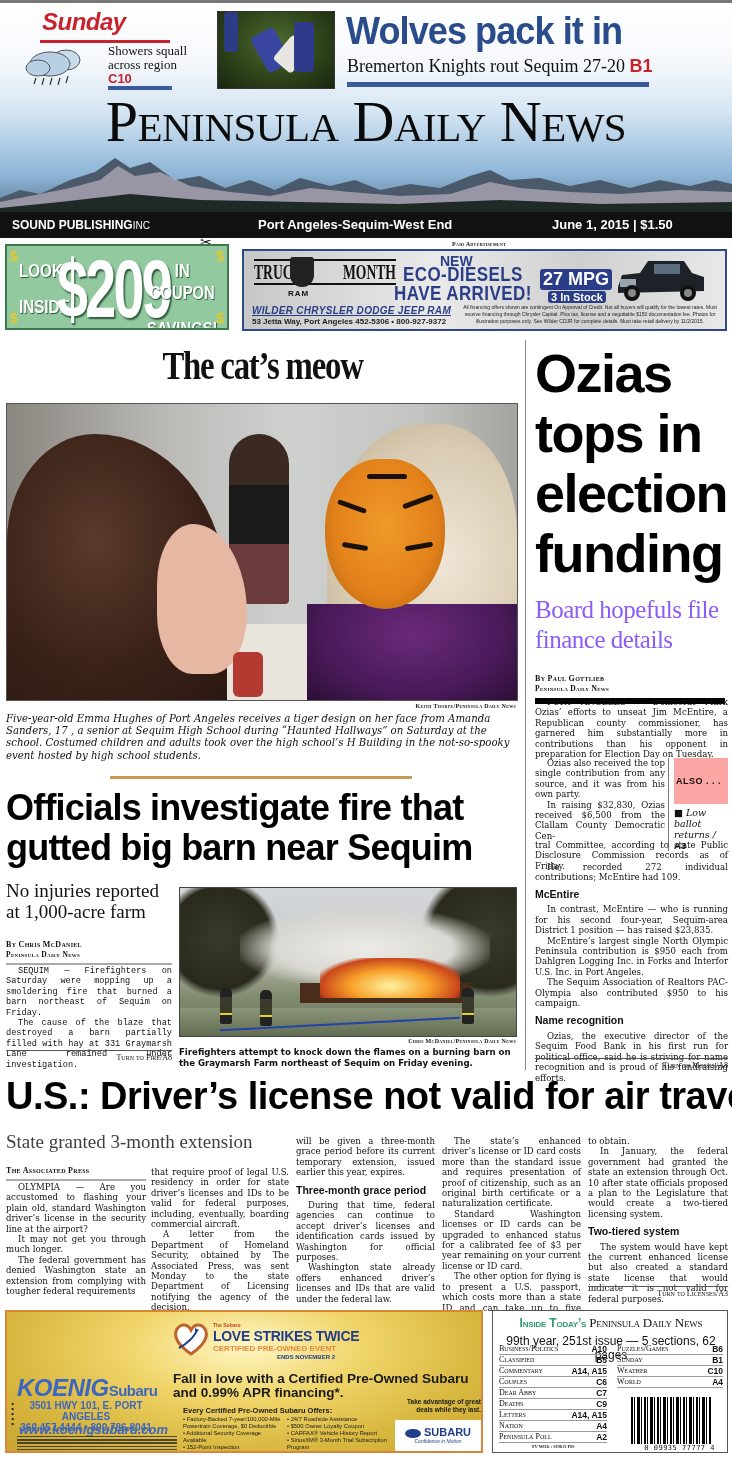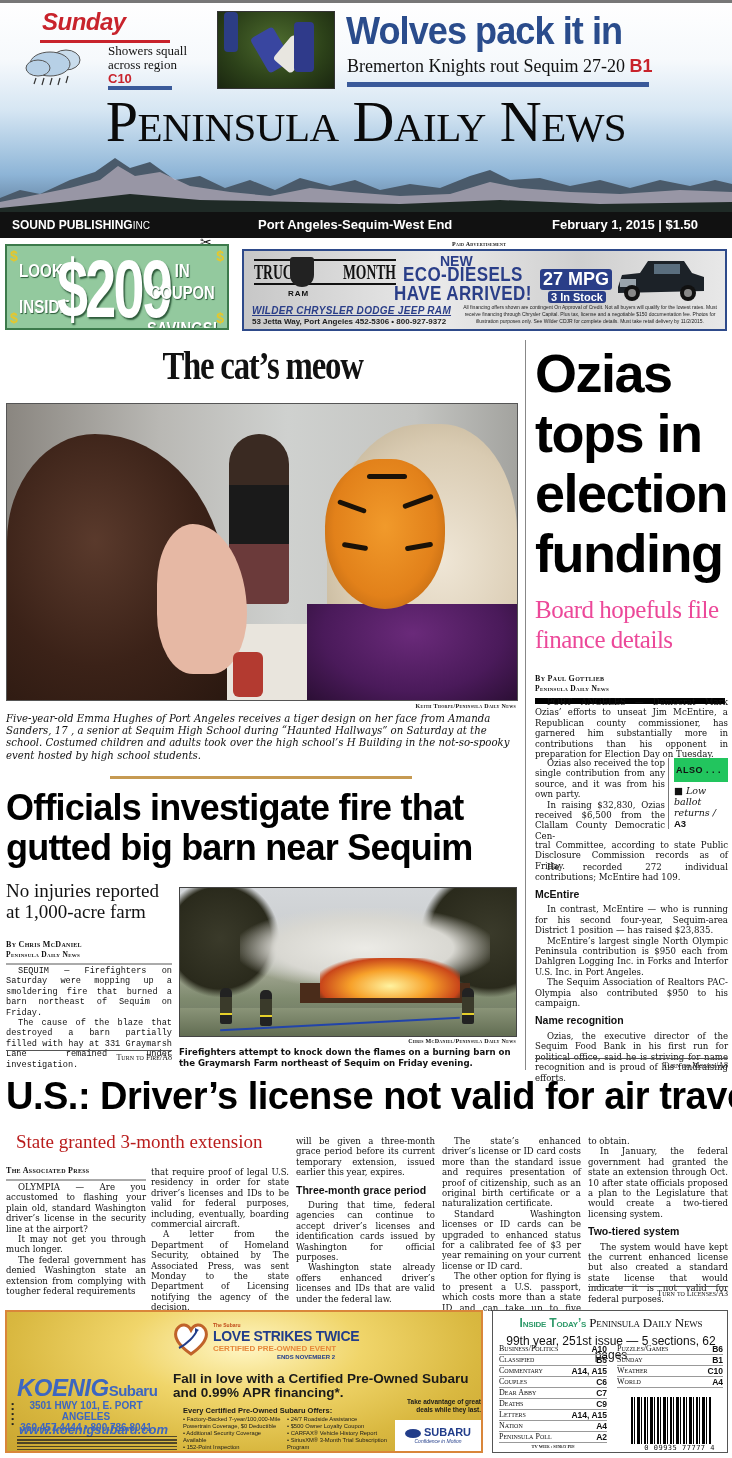--- a/index.html
+++ b/index.html
@@ -92,35 +92,35 @@
   .fire-photo .barn { position:absolute; left: 120px; top: 95px; width: 170px; height: 20px; background: #4a2c1a; }
   .fire-photo .ff { position:absolute; width: 12px; height: 36px; background: linear-gradient(#222 0 25%, #3a3a2a 25% 70%, #e6d02a 70% 75%, #222 75%); border-radius: 5px 5px 2px 2px; }
   .fire-photo .ground { position:absolute; left: 0; top: 120px; width: 338px; height: 30px; background: linear-gradient(#8a9478, #5f6a50); }
   .fire-photo .hose { position:absolute; left: 40px; top: 135px; width: 240px; height: 2px; background: #2244aa; transform: rotate(-3deg); }
   .fire-credit { left: 300px; top: 1038px; width: 216px; }
   .fire-caption { left: 179px; top: 1047px; width: 340px; font-family: "DejaVu Sans", sans-serif; font-weight: bold; font-size: 8.6px; line-height: 11px; color: #111; }
 
   
   .col-divider { left: 525px; top: 340px; width: 1px; height: 730px; background: #888; }
   .ozias-head { left: 535px; top: 343px; width: 195px; font-family: "Liberation Sans", sans-serif; font-weight: 900; font-size: 54px; line-height: 60px; letter-spacing: -1.5px; color: #000; }
-  .ozias-deck { left: 535px; top: 595px; width: 195px; font-family: "Liberation Serif", serif; font-size: 25px; line-height: 30px; color: #ec4899; letter-spacing: -0.5px; }
+  .ozias-deck { left: 535px; top: 595px; width: 195px; font-family: "Liberation Serif", serif; font-size: 25px; line-height: 30px; color: #8b5cf6; letter-spacing: -0.5px; }
   .ozias-byline { left: 535px; top: 674px; width: 190px; border-bottom: 6px solid #000000; padding-bottom: 4px; }
   .ozias-body1 { left: 535px; top: 697px; width: 193px; }
   .ozias-body2 { left: 535px; top: 758px; width: 130px; }
   .ozias-body3 { left: 535px; top: 840px; width: 193px; }
   .also-box { left: 668px; top: 758px; width: 60px; border-left: 1px solid #777; padding-left: 5px; }
-  .also-box .label { background: #22c55e; font-family: "Liberation Sans", sans-serif; font-weight: 900; font-size: 9px; padding: 7px 2px; letter-spacing: 0.5px; }
+  .also-box .label { background: #fca5a5; font-family: "Liberation Sans", sans-serif; font-weight: 900; font-size: 9px; padding: 18px 2px; letter-spacing: 0.5px; }
   .also-box .item { font-family: "DejaVu Serif", serif; font-style: italic; font-size: 9.5px; line-height: 11px; margin-top: 3px; }
   .also-box .item b { font-style: normal; font-family: "Liberation Sans", sans-serif; }
   .ozias-body4 { left: 535px; top: 879px; width: 193px; }
   .ozias-turn { left: 535px; top: 1058px; width: 193px; }
 
   
   .lic-head { left: 6px; top: 1074px; width: 722px; font-family: "Liberation Sans", sans-serif; font-weight: 900; font-size: 38px; line-height: 44px; letter-spacing: -0.5px; color: #000; white-space: nowrap; }
-  .lic-deck { left: 6px; top: 1131px; width: 290px; font-family: "Liberation Serif", serif; font-size: 19px; line-height: 22px; color: #b91c1c; margin-left: 10px; }
+  .lic-deck { left: 6px; top: 1131px; width: 290px; font-family: "Liberation Serif", serif; font-size: 19px; line-height: 22px; color: #404040; }
   .lic-byline { left: 6px; top: 1166px; width: 140px; border-bottom: 2px solid #aaa; padding-bottom: 3px; }
   .lic-col1 { left: 6px; top: 1182px; width: 140px; }
   .lic-col2 { left: 151px; top: 1167px; width: 138px; }
   .lic-col3 { left: 296px; top: 1136px; width: 139px; }
   .lic-col4 { left: 442px; top: 1136px; width: 139px; }
   .lic-col5 { left: 588px; top: 1136px; width: 140px; }
   .lic-turn { left: 588px; top: 1286px; width: 140px; }
 
   
   .subaru-ad { left: 5px; top: 1310px; width: 478px; height: 143px; border: 2px solid #d9863a; background: radial-gradient(ellipse at 50% 25%, #fff6c4 0%, #f0d56a 35%, #d9b840 70%, #c9a530 100%); overflow: hidden; }
@@ -204,21 +204,21 @@
     <path d="M0 52 L30 46 L70 38 L100 30 L118 16 L135 26 L160 22 L190 36 L230 42 L270 46 L310 38 L350 42 L400 46 L450 44 L490 32 L520 38 L570 42 L620 44 L680 40 L732 42 L732 65 L0 65 Z" fill="#d9c8d6" opacity="0.55"></path>
     <path d="M0 58 L60 52 L130 44 L200 50 L300 52 L400 54 L500 50 L600 54 L732 52 L732 65 L0 65 Z" fill="#1f2a26"></path>
   </svg>
 
   <div class="abs masthead-bar"></div>
   <div class="abs publisher">
     <span>SOUND PUBLISHING</span><span class="inc">INC</span>
   </div>
   <div class="abs locale">Port Angeles-Sequim-West End</div>
   <div class="abs dateprice">
-    <span>February 1, 2015</span>
+    <span>June 1, 2015</span>
     <span> | </span>
     <span>$1.50</span>
   </div>
 </div>
 
 <div class="abs scissors">✂</div>
 <div class="abs coupon">
   <span class="dollar" style="left:3px;top:2px">$</span>
   <span class="dollar" style="right:3px;top:2px">$</span>
   <span class="dollar" style="left:3px;bottom:2px">$</span>

